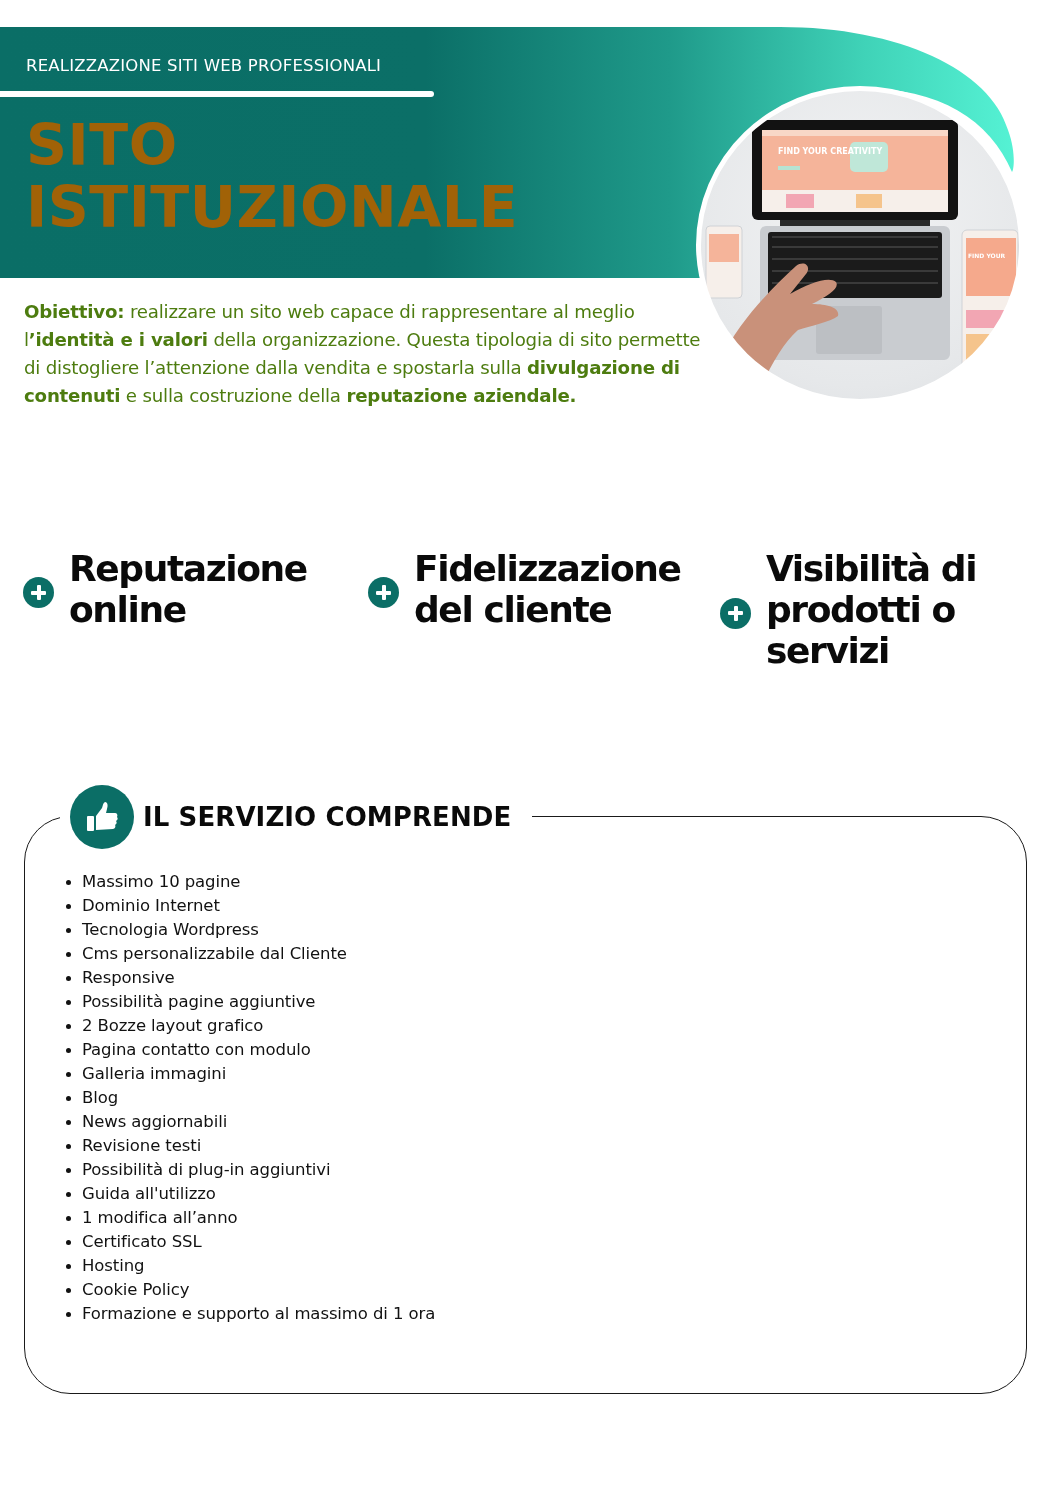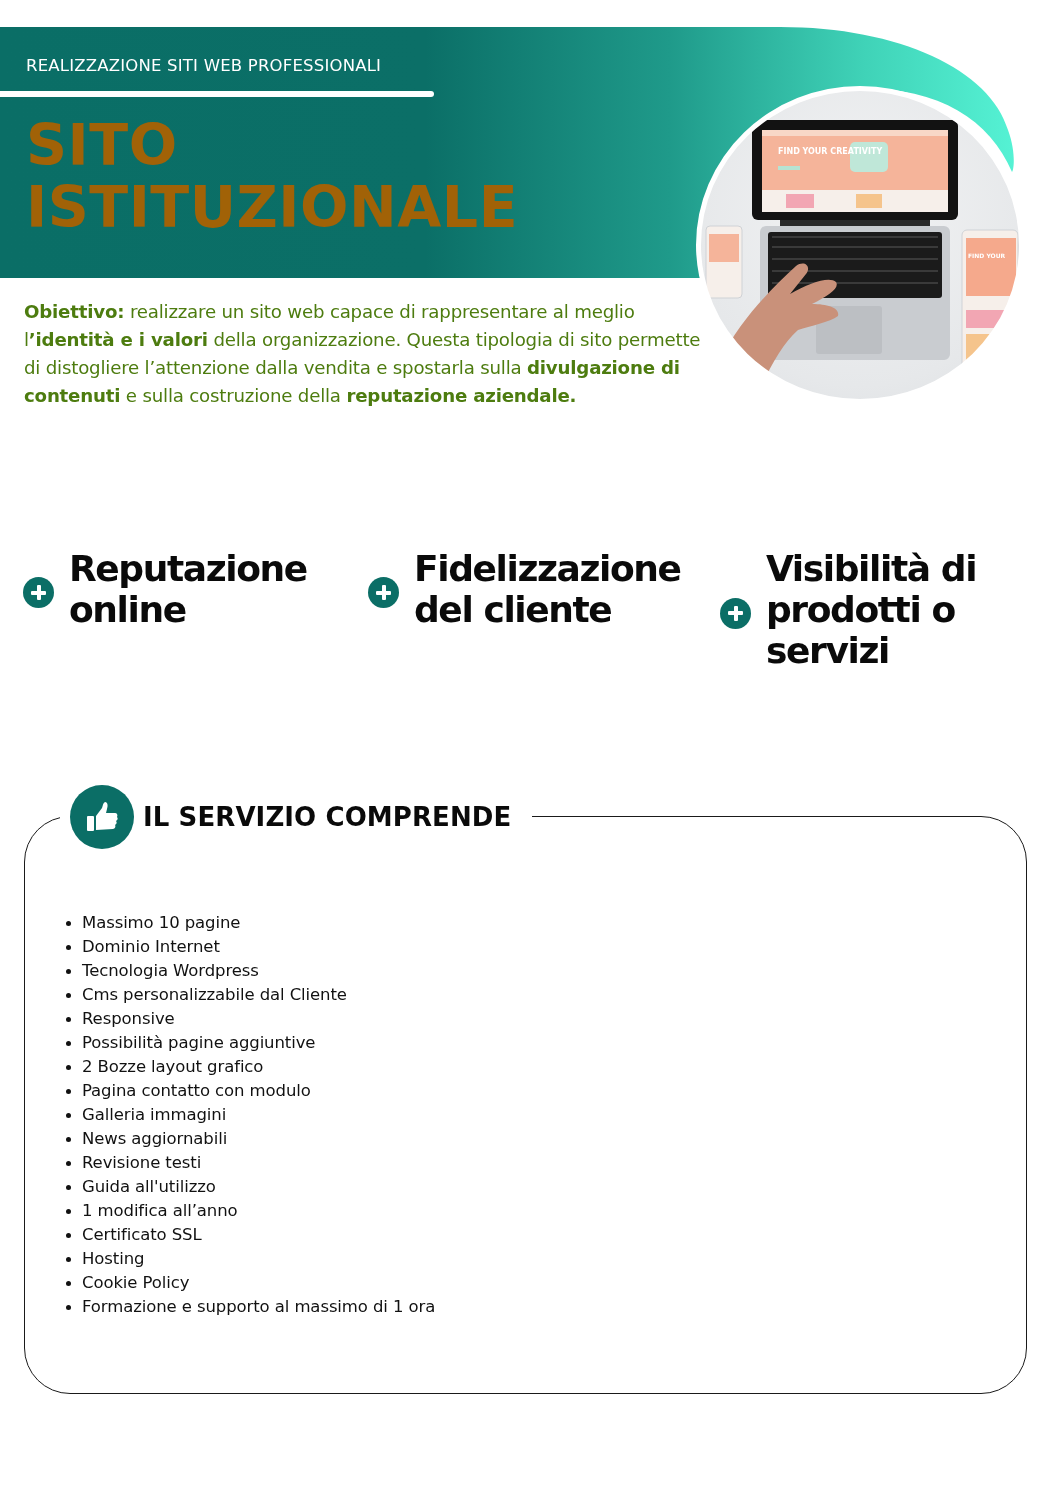--- a/index.html
+++ b/index.html
@@ -71,21 +71,20 @@
   .service-badge svg { position: absolute; left: 14px; top: 14px; }
   .service-title {
     position: absolute; left: 143px; top: 800px;
     font-family: "DejaVu Sans", sans-serif; font-weight: 700; font-size: 26px;
     line-height: 34px; color: #0a0a0a; letter-spacing: 0.1px;
   }
   .service-list {
     position: absolute; left: 82px; top: 870px; list-style: none;
     font-family: "DejaVu Sans", sans-serif; font-size: 16.5px; line-height: 24px; color: #111;
     letter-spacing: -0.1px;
-    margin-top: 41px;
   }
   .service-list li { position: relative; white-space: nowrap; }
   .service-list li::before {
     content: ""; position: absolute; left: -16px; top: 10px; width: 5px; height: 5px;
     border-radius: 50%; background: #111;
   }
 </style>
 </head>
 <body>
 
@@ -193,21 +192,23 @@
 <ul class="service-list">
   <li>Massimo 10 pagine</li>
   <li>Dominio Internet</li>
   <li>Tecnologia Wordpress</li>
   <li>Cms personalizzabile dal Cliente</li>
   <li>Responsive</li>
   <li>Possibilità pagine aggiuntive</li>
   <li>2 Bozze layout grafico</li>
   <li>Pagina contatto con modulo</li>
   <li>Galleria immagini</li>
+  <li>Blog</li>
   <li>News aggiornabili</li>
   <li>Revisione testi</li>
+  <li>Possibilità di plug-in aggiuntivi</li>
   <li>Guida all'utilizzo</li>
   <li>1 modifica all’anno</li>
   <li>Certificato SSL</li>
   <li>Hosting</li>
   <li>Cookie Policy</li>
   <li>Formazione e supporto al massimo di 1 ora</li>
 </ul>
 
 </body></html>

